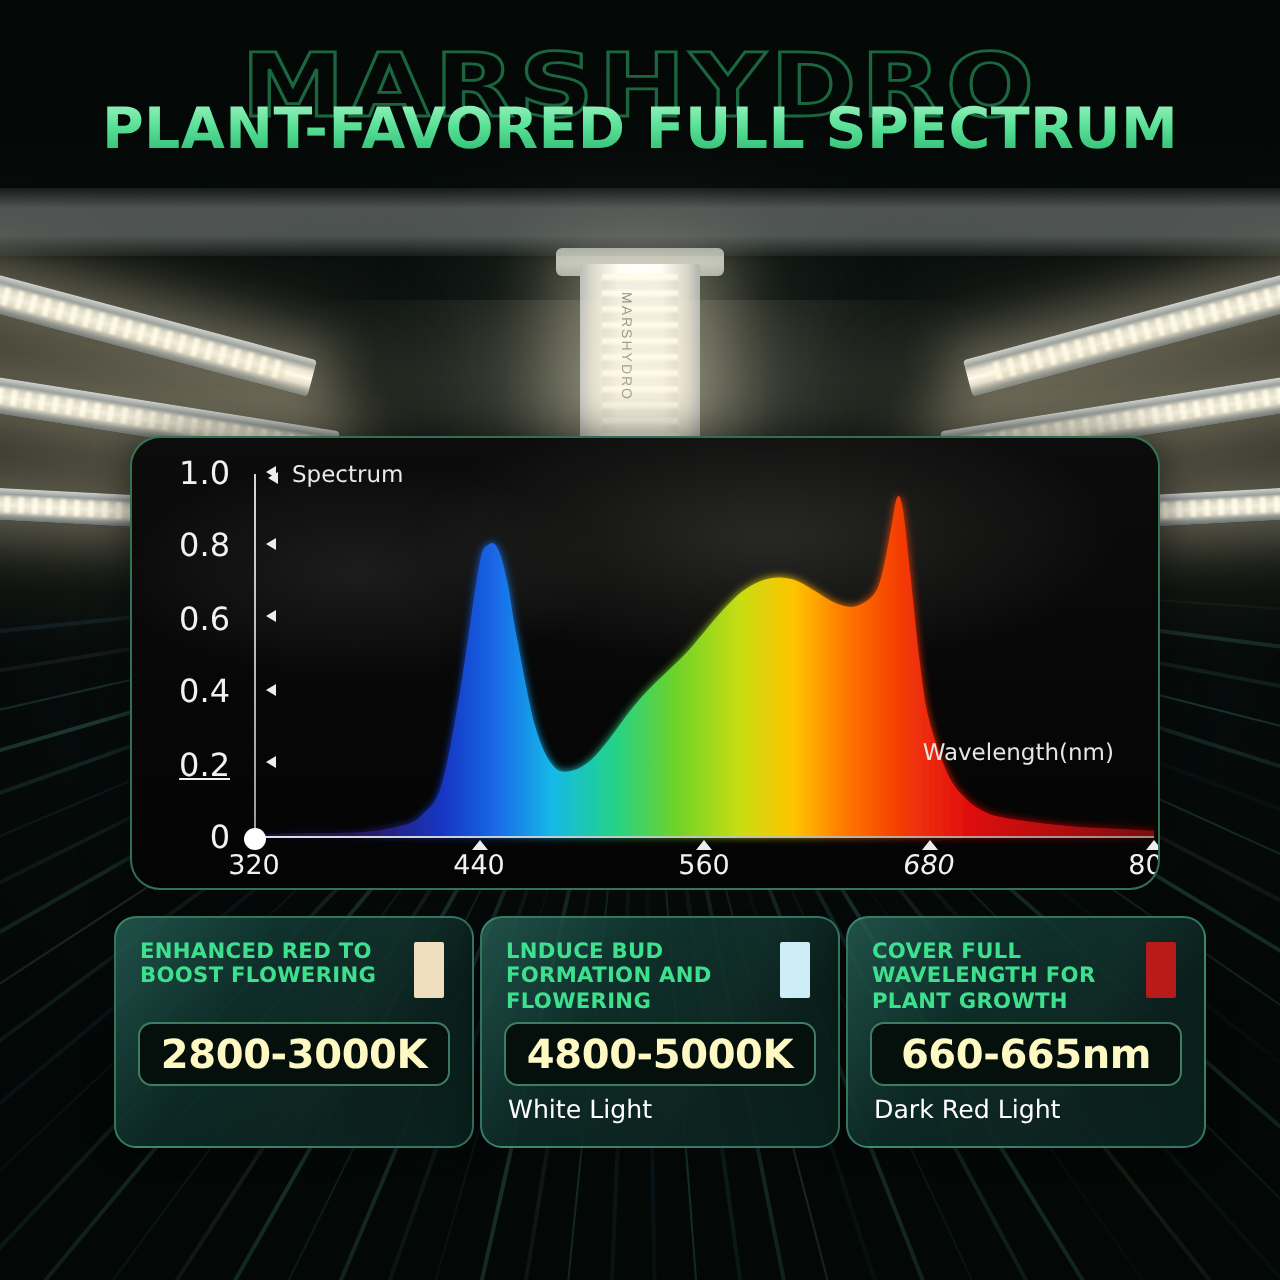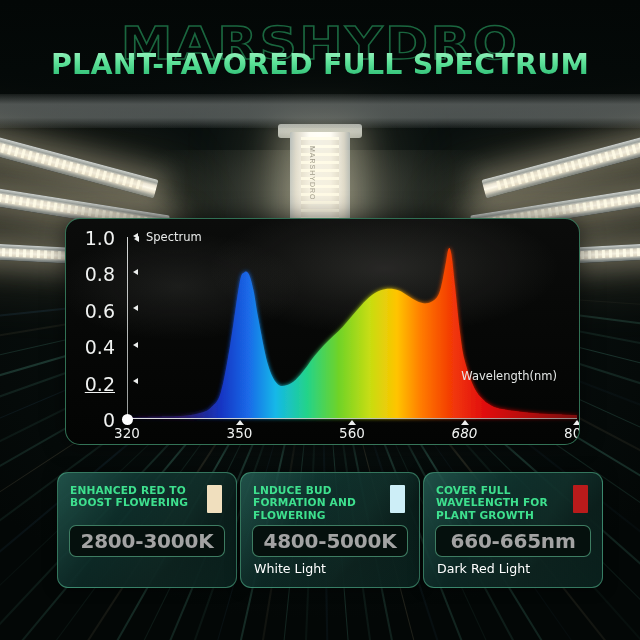--- a/index.html
+++ b/index.html
@@ -124,21 +124,21 @@
       radial-gradient(ellipse 55% 48% at 62% 22%, rgba(190,186,176,.17), rgba(0,0,0,0) 62%),
       radial-gradient(ellipse 40% 40% at 22% 30%, rgba(170,170,165,.12), rgba(0,0,0,0) 60%),
       linear-gradient(to bottom, #0b0c0b 0%, #060706 55%, #030403 100%);
     overflow:hidden;
     box-shadow:0 0 22px rgba(0,0,0,.6);
   }
   .chart-inner{position:absolute;inset:0;}
 
   .y-label{
     position:absolute;right:0;width:34px;text-align:right;
-    font-size:19px;color:#f0f2f1;
+    font-size:16px;color:#f0f2f1;
     font-family:"DejaVu Sans", sans-serif;
   }
   .ytick{
     position:absolute;width:0;height:0;
     border-top:3.5px solid transparent;border-bottom:3.5px solid transparent;
     border-right:5px solid #eceeed;
   }
   .axis-y{
     position:absolute;left:61px;top:18px;width:1.4px;height:182px;
     background:linear-gradient(to bottom, rgba(235,238,237,.9), rgba(200,205,203,.75));
@@ -172,21 +172,21 @@
     font-family:"DejaVu Sans", sans-serif;
   }
   .xtick{
     position:absolute;top:201px;width:0;height:0;
     border-left:4px solid transparent;border-right:4px solid transparent;
     border-bottom:5px solid #eceeed;
   }
   .curve-svg{position:absolute;left:0;top:0;}
 
   
-  .cards{position:absolute;left:0;top:472px;width:512px;height:120px;}
+  .cards{position:absolute;left:0;top:458px;width:512px;height:120px;}
   .card{
     position:absolute;top:0;width:178px;height:114px;
     border-radius:11px;
     border:1px solid rgba(96,205,160,.50);
     background:
       linear-gradient(135deg, rgba(28,86,76,.85) 0%, rgba(14,46,42,.92) 38%, rgba(8,26,24,.95) 70%, rgba(10,34,30,.93) 100%);
     overflow:hidden;
     box-shadow:0 0 14px rgba(0,0,0,.5);
   }
   .card-sheen{
@@ -208,21 +208,21 @@
     border-radius:1px;
   }
   .value-box{
     position:absolute;left:11px;top:52px;width:154px;height:30px;
     border-radius:7px;
     border:1px solid rgba(110,215,170,.55);
     background:#05100d;
     display:flex;align-items:center;justify-content:center;
   }
   .value-text{
-    font-size:20px;font-weight:bold;color:#a3a3a3;letter-spacing:-.2px;
+    font-size:20px;font-weight:bold;color:#fef9c3;letter-spacing:-.2px;
     font-family:"DejaVu Sans", sans-serif;
   }
   .card-foot{
     position:absolute;left:13px;top:88px;
     font-size:12.6px;color:#ffffff;
     font-family:"DejaVu Sans", sans-serif;
   }
 </style>
 </head>
 <body>
@@ -366,21 +366,21 @@
           <div class="ytick" style="left: 67px; top: 122.7px;"></div>
           <div class="y-label" style="left: 11px; width: 38px; text-align: right; top: 80.8px;">0.6</div>
           <div class="ytick" style="left: 67px; top: 86.3px;"></div>
           <div class="y-label" style="left: 11px; width: 38px; text-align: right; top: 44.4px;">0.8</div>
           <div class="ytick" style="left: 67px; top: 49.9px;"></div>
           <div class="y-label" style="left: 11px; width: 38px; text-align: right; top: 8px;">1.0</div>
           <div class="ytick" style="left: 67px; top: 13.5px;"></div>
         </div>
       <div id="x-axis-group">
           <div class="x-label" style="left: 38px;">320</div>
-          <div class="x-label" style="left: 150.5px;">350</div>
+          <div class="x-label" style="left: 150.5px;">440</div>
           <div class="xtick" style="left: 169.5px;"></div>
           <div class="x-label" style="left: 263px;">560</div>
           <div class="xtick" style="left: 282px;"></div>
           <div class="x-label" style="left: 375.5px; font-style: italic;">680</div>
           <div class="xtick" style="left: 394.5px;"></div>
           <div class="x-label" style="left: 488px;">800</div>
           <div class="xtick" style="left: 507px;"></div>
         </div>
 
     </div>

